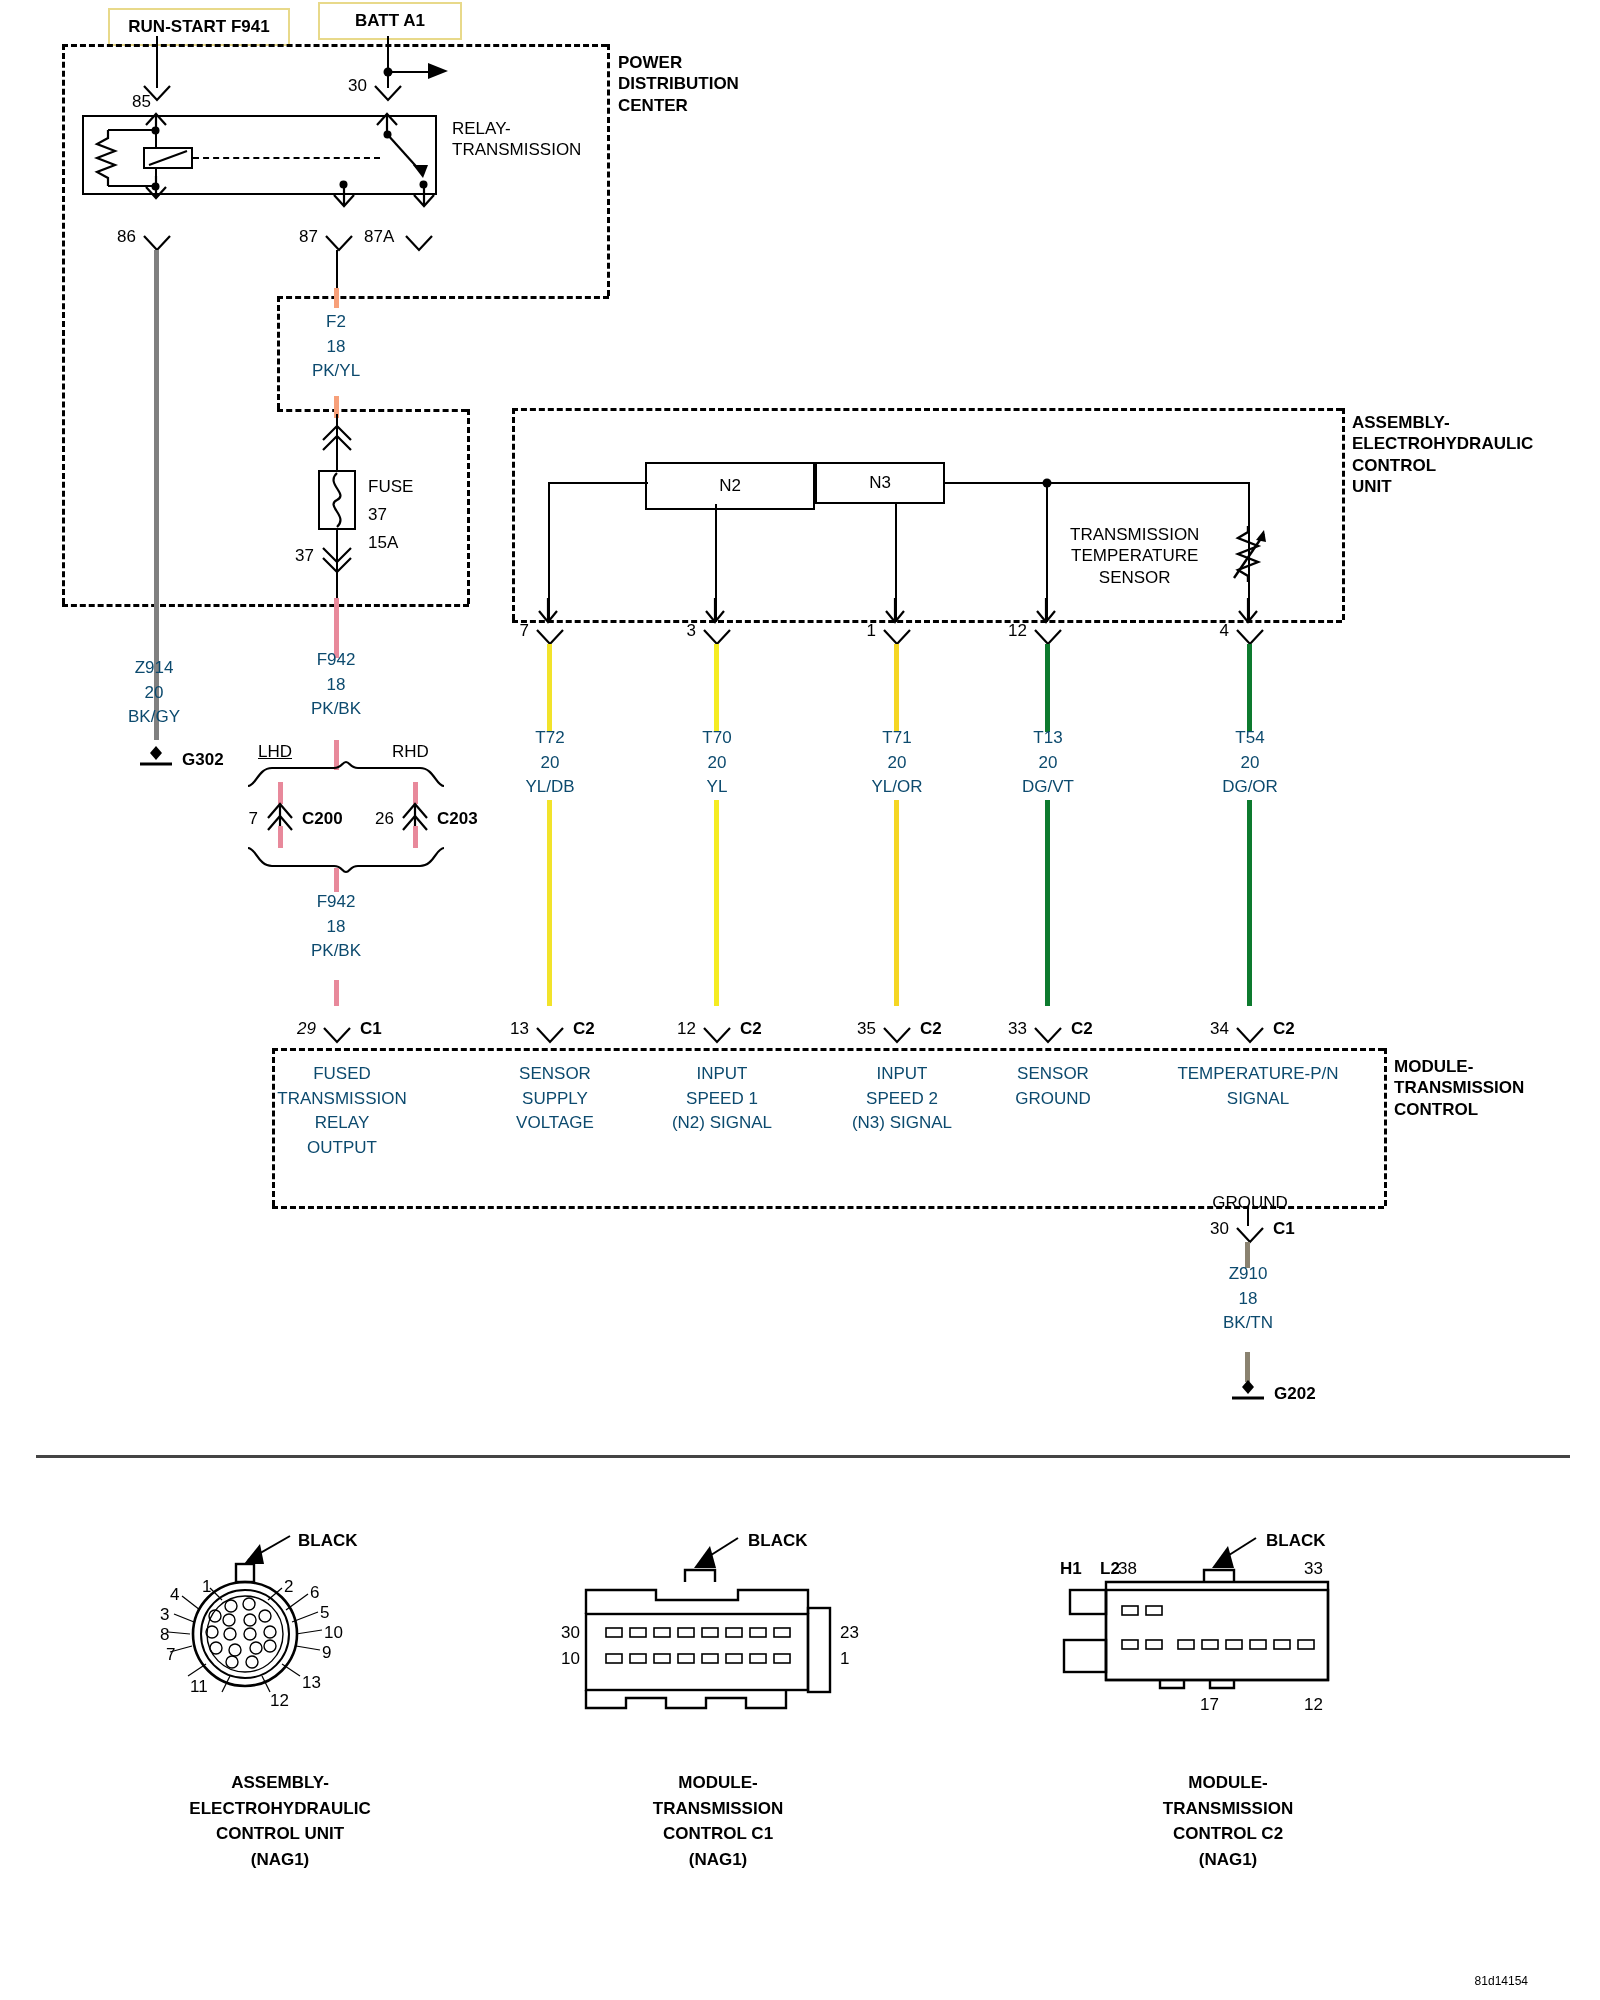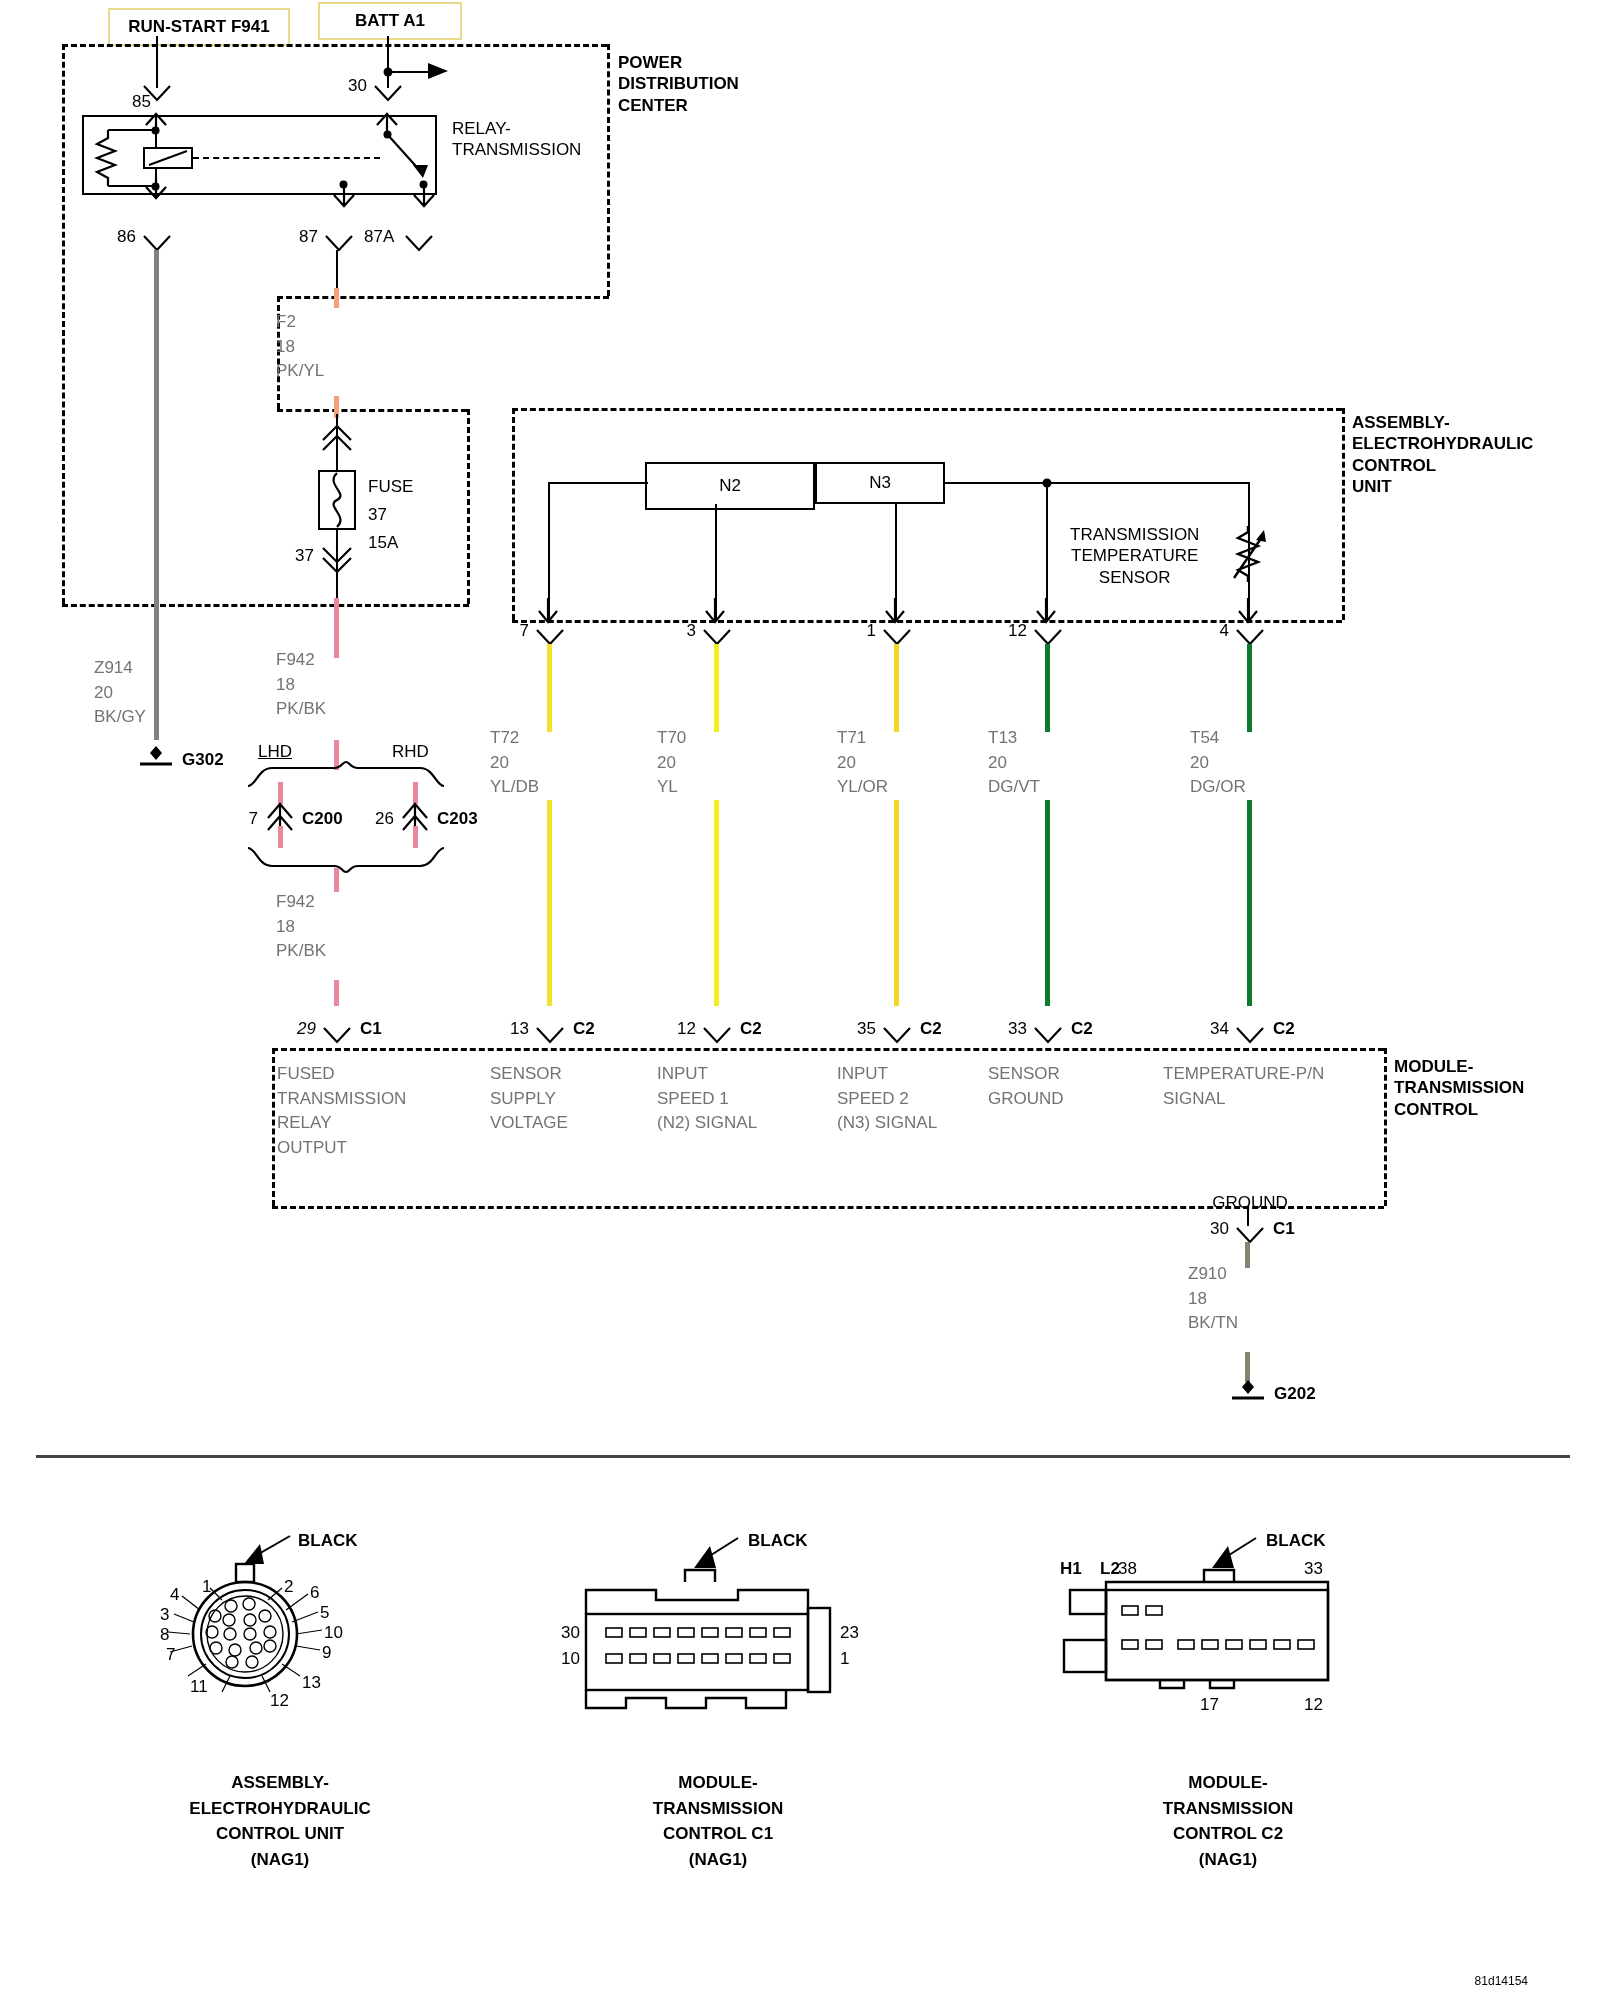--- a/index.html
+++ b/index.html
@@ -1,21 +1,21 @@
 <!DOCTYPE html>
 <html><head>
 <meta charset="utf-8">
 <style>
   html,body{margin:0;padding:0;background:#fff;}
   body{font-family:"Liberation Sans",sans-serif;}
   #sheet{position:relative;width:1600px;height:2000px;background:#fff;overflow:hidden;}
   .t{position:absolute;font-size:17px;color:#000;white-space:nowrap;line-height:1.25;}
   .tb{font-weight:bold;}
   .rt{transform:translateX(-100%);text-align:right;}
-  .fuselbl{position:absolute;font-size:17px;color:#737373;text-align:left;line-height:1.45;}
+  .fuselbl{position:absolute;font-size:17px;color:#0c4a6e;text-align:center;line-height:1.45;}
   .hdrbox{position:absolute;border:2px solid #e8d98a;background:#fff;
           font-weight:bold;font-size:17px;color:#000;display:flex;align-items:center;
           justify-content:center;}
   .solid{position:absolute;background:#000;}
   .hline{height:2px;}
   .vline{width:2px;}
   .wire{position:absolute;width:5px;}
   .box{position:absolute;border:2px solid #000;background:#fff;box-sizing:border-box;}
   .boxlbl{position:absolute;font-size:17px;color:#000;display:flex;align-items:center;
           justify-content:center;width:100%;height:100%;}

